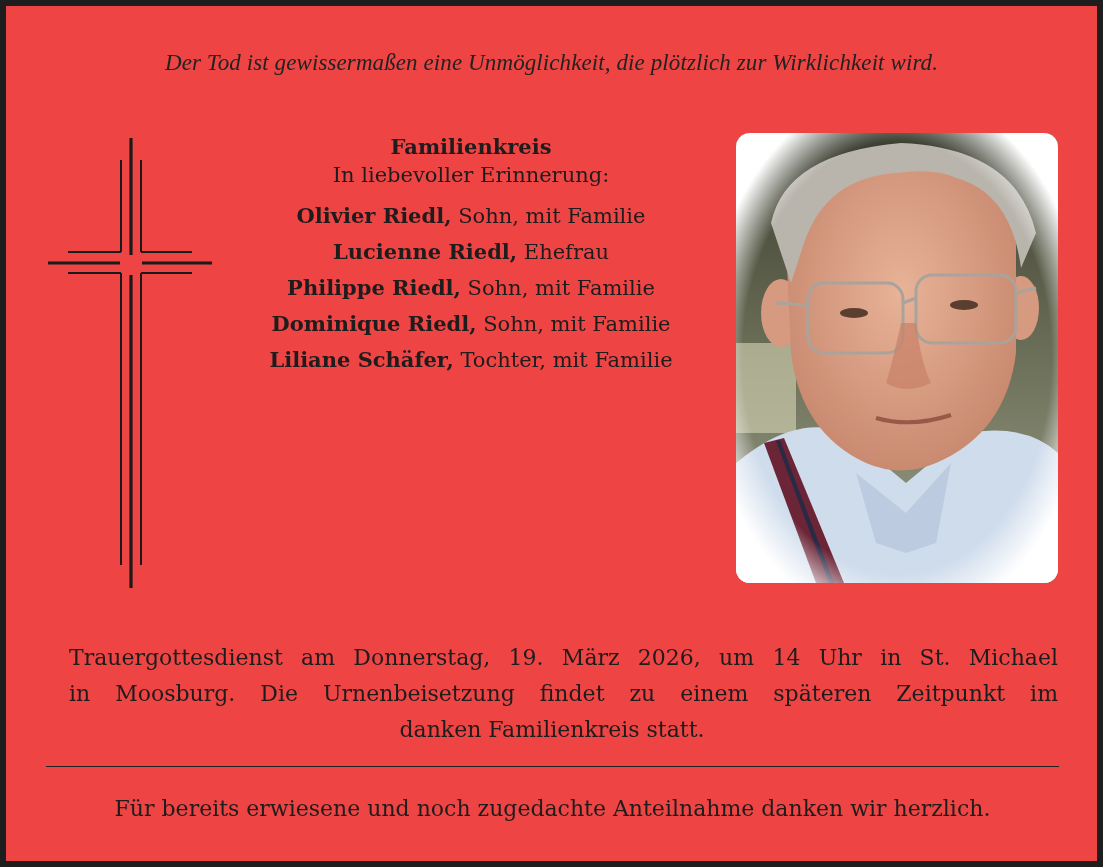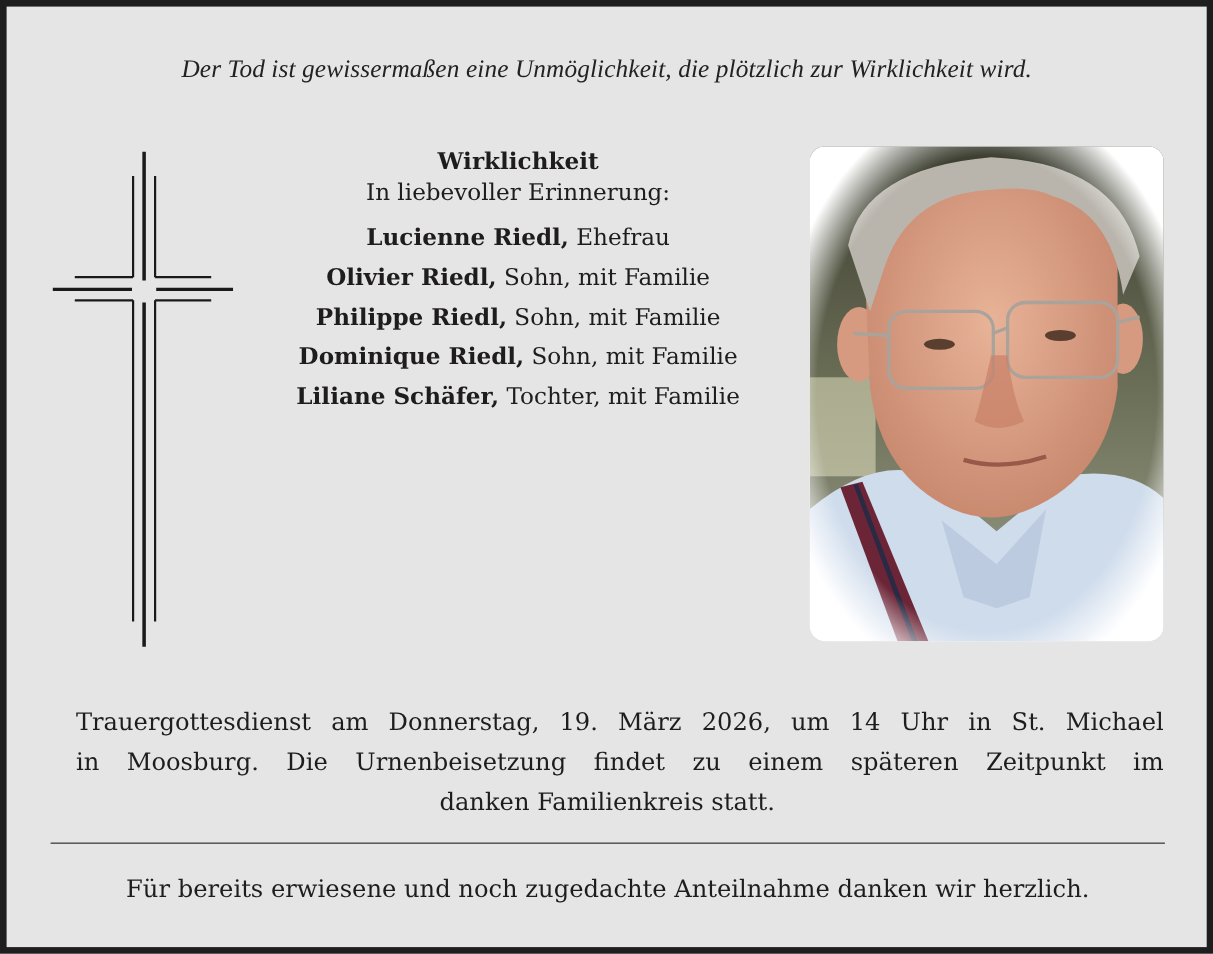--- a/index.html
+++ b/index.html
@@ -8,21 +8,21 @@
     background: #1e1e1e;
     position: relative;
     overflow: hidden;
     font-family: "DejaVu Serif", "Liberation Serif", serif;
     color: #1e1c1c;
   }
   .card {
     position: absolute;
     left: 6px; top: 6px;
     width: 1091px; height: 855px;
-    background: #e5e5e5;
+    background: #ef4444;
   }
   .motto {
     position: absolute;
     left: 0; top: 44px; width: 100%;
     text-align: center;
     font-family: "Liberation Serif", serif;
     font-style: italic;
     font-size: 23px;
     letter-spacing: 0.1px;
     color: #222;
@@ -130,25 +130,25 @@
       <line x1="100" y1="131" x2="170" y2="131" stroke-width="3"></line>
 
       <line x1="26" y1="120" x2="79" y2="120" stroke-width="2"></line>
       <line x1="99" y1="120" x2="150" y2="120" stroke-width="2"></line>
       <line x1="26" y1="141" x2="79" y2="141" stroke-width="2"></line>
       <line x1="99" y1="141" x2="150" y2="141" stroke-width="2"></line>
     </g>
   </svg>
 
   <div class="center">
-    <div class="profession">Wirklichkeit</div>
+    <div class="profession">Familienkreis</div>
     <div class="memory">In liebevoller Erinnerung:</div>
     <div class="mourners">
+      <div class="mourner"><b>Olivier Riedl,</b><span> Sohn, mit Familie</span></div>
       <div class="mourner"><b>Lucienne Riedl,</b><span> Ehefrau</span></div>
-      <div class="mourner"><b>Olivier Riedl,</b><span> Sohn, mit Familie</span></div>
       <div class="mourner"><b>Philippe Riedl,</b><span> Sohn, mit Familie</span></div>
       <div class="mourner"><b>Dominique Riedl,</b><span> Sohn, mit Familie</span></div>
       <div class="mourner"><b>Liliane Schäfer,</b><span> Tochter, mit Familie</span></div>
     </div>
   </div>
 
   <div class="photo" title="Portrait of elderly man with glasses, light blue shirt and burgundy suspenders">
     <svg width="322" height="450" viewBox="0 0 322 450" xmlns="http://www.w3.org/2000/svg">
       <defs>
         <radialGradient id="vig" cx="50%" cy="50%" r="60%">

